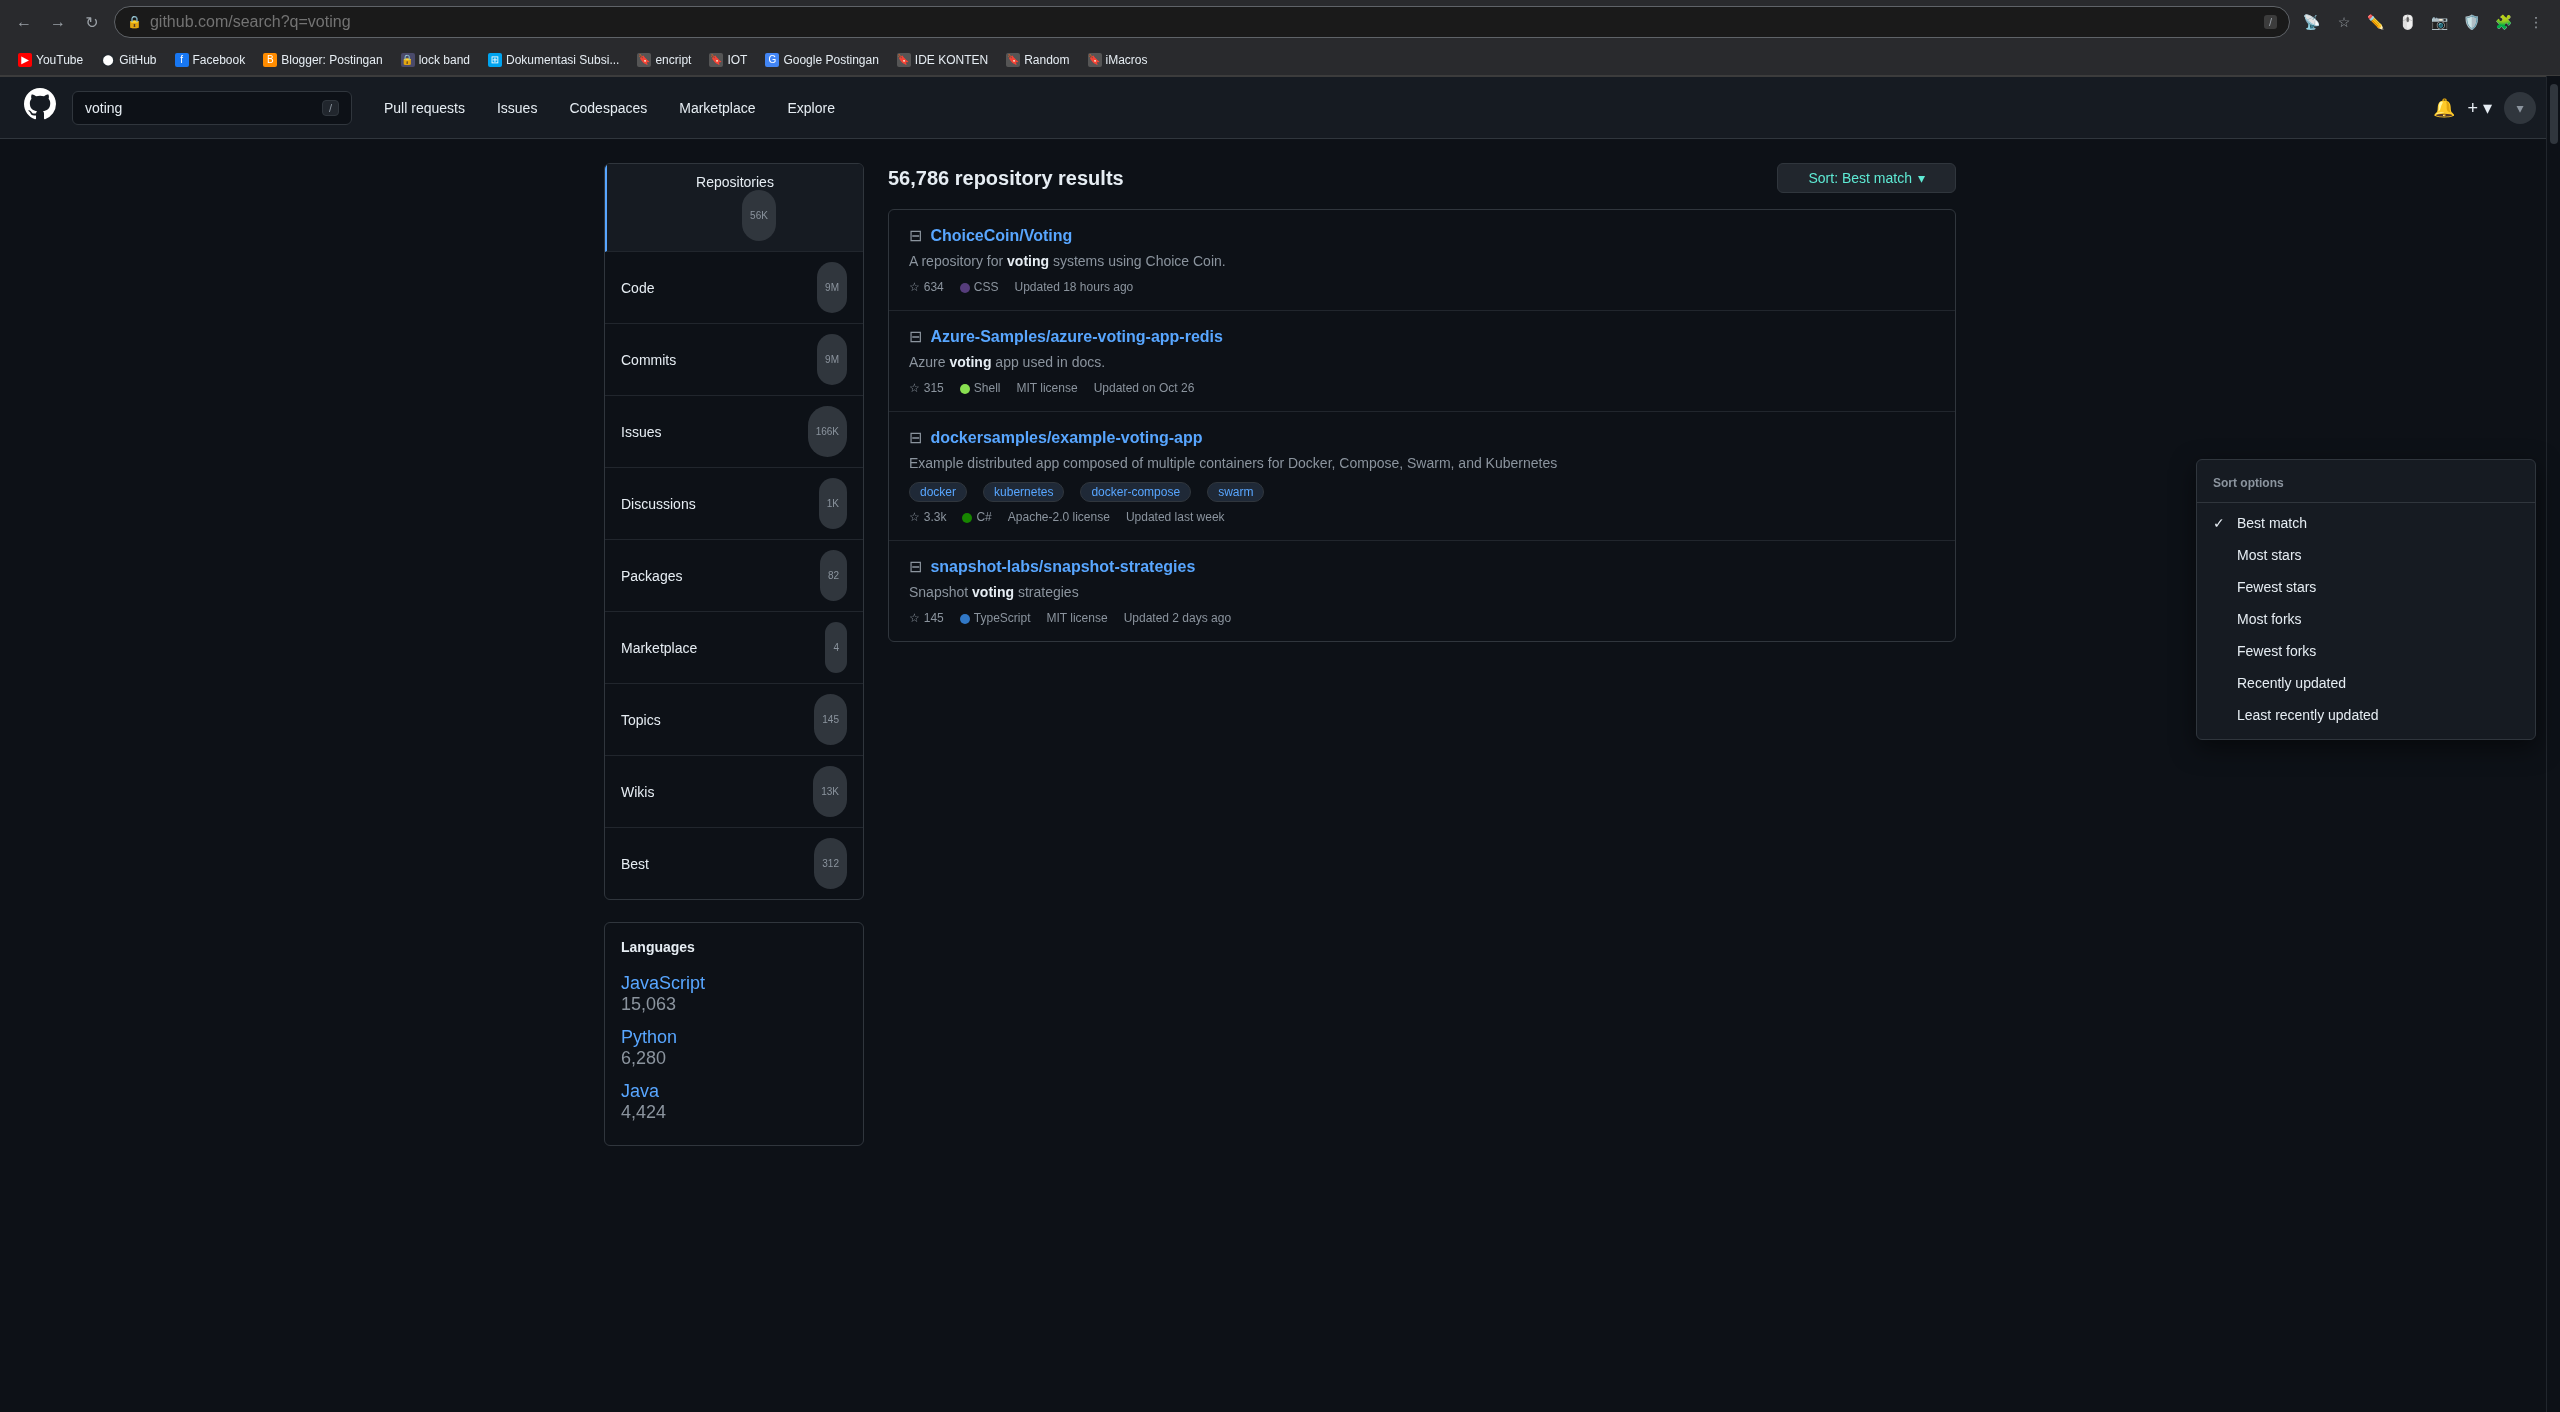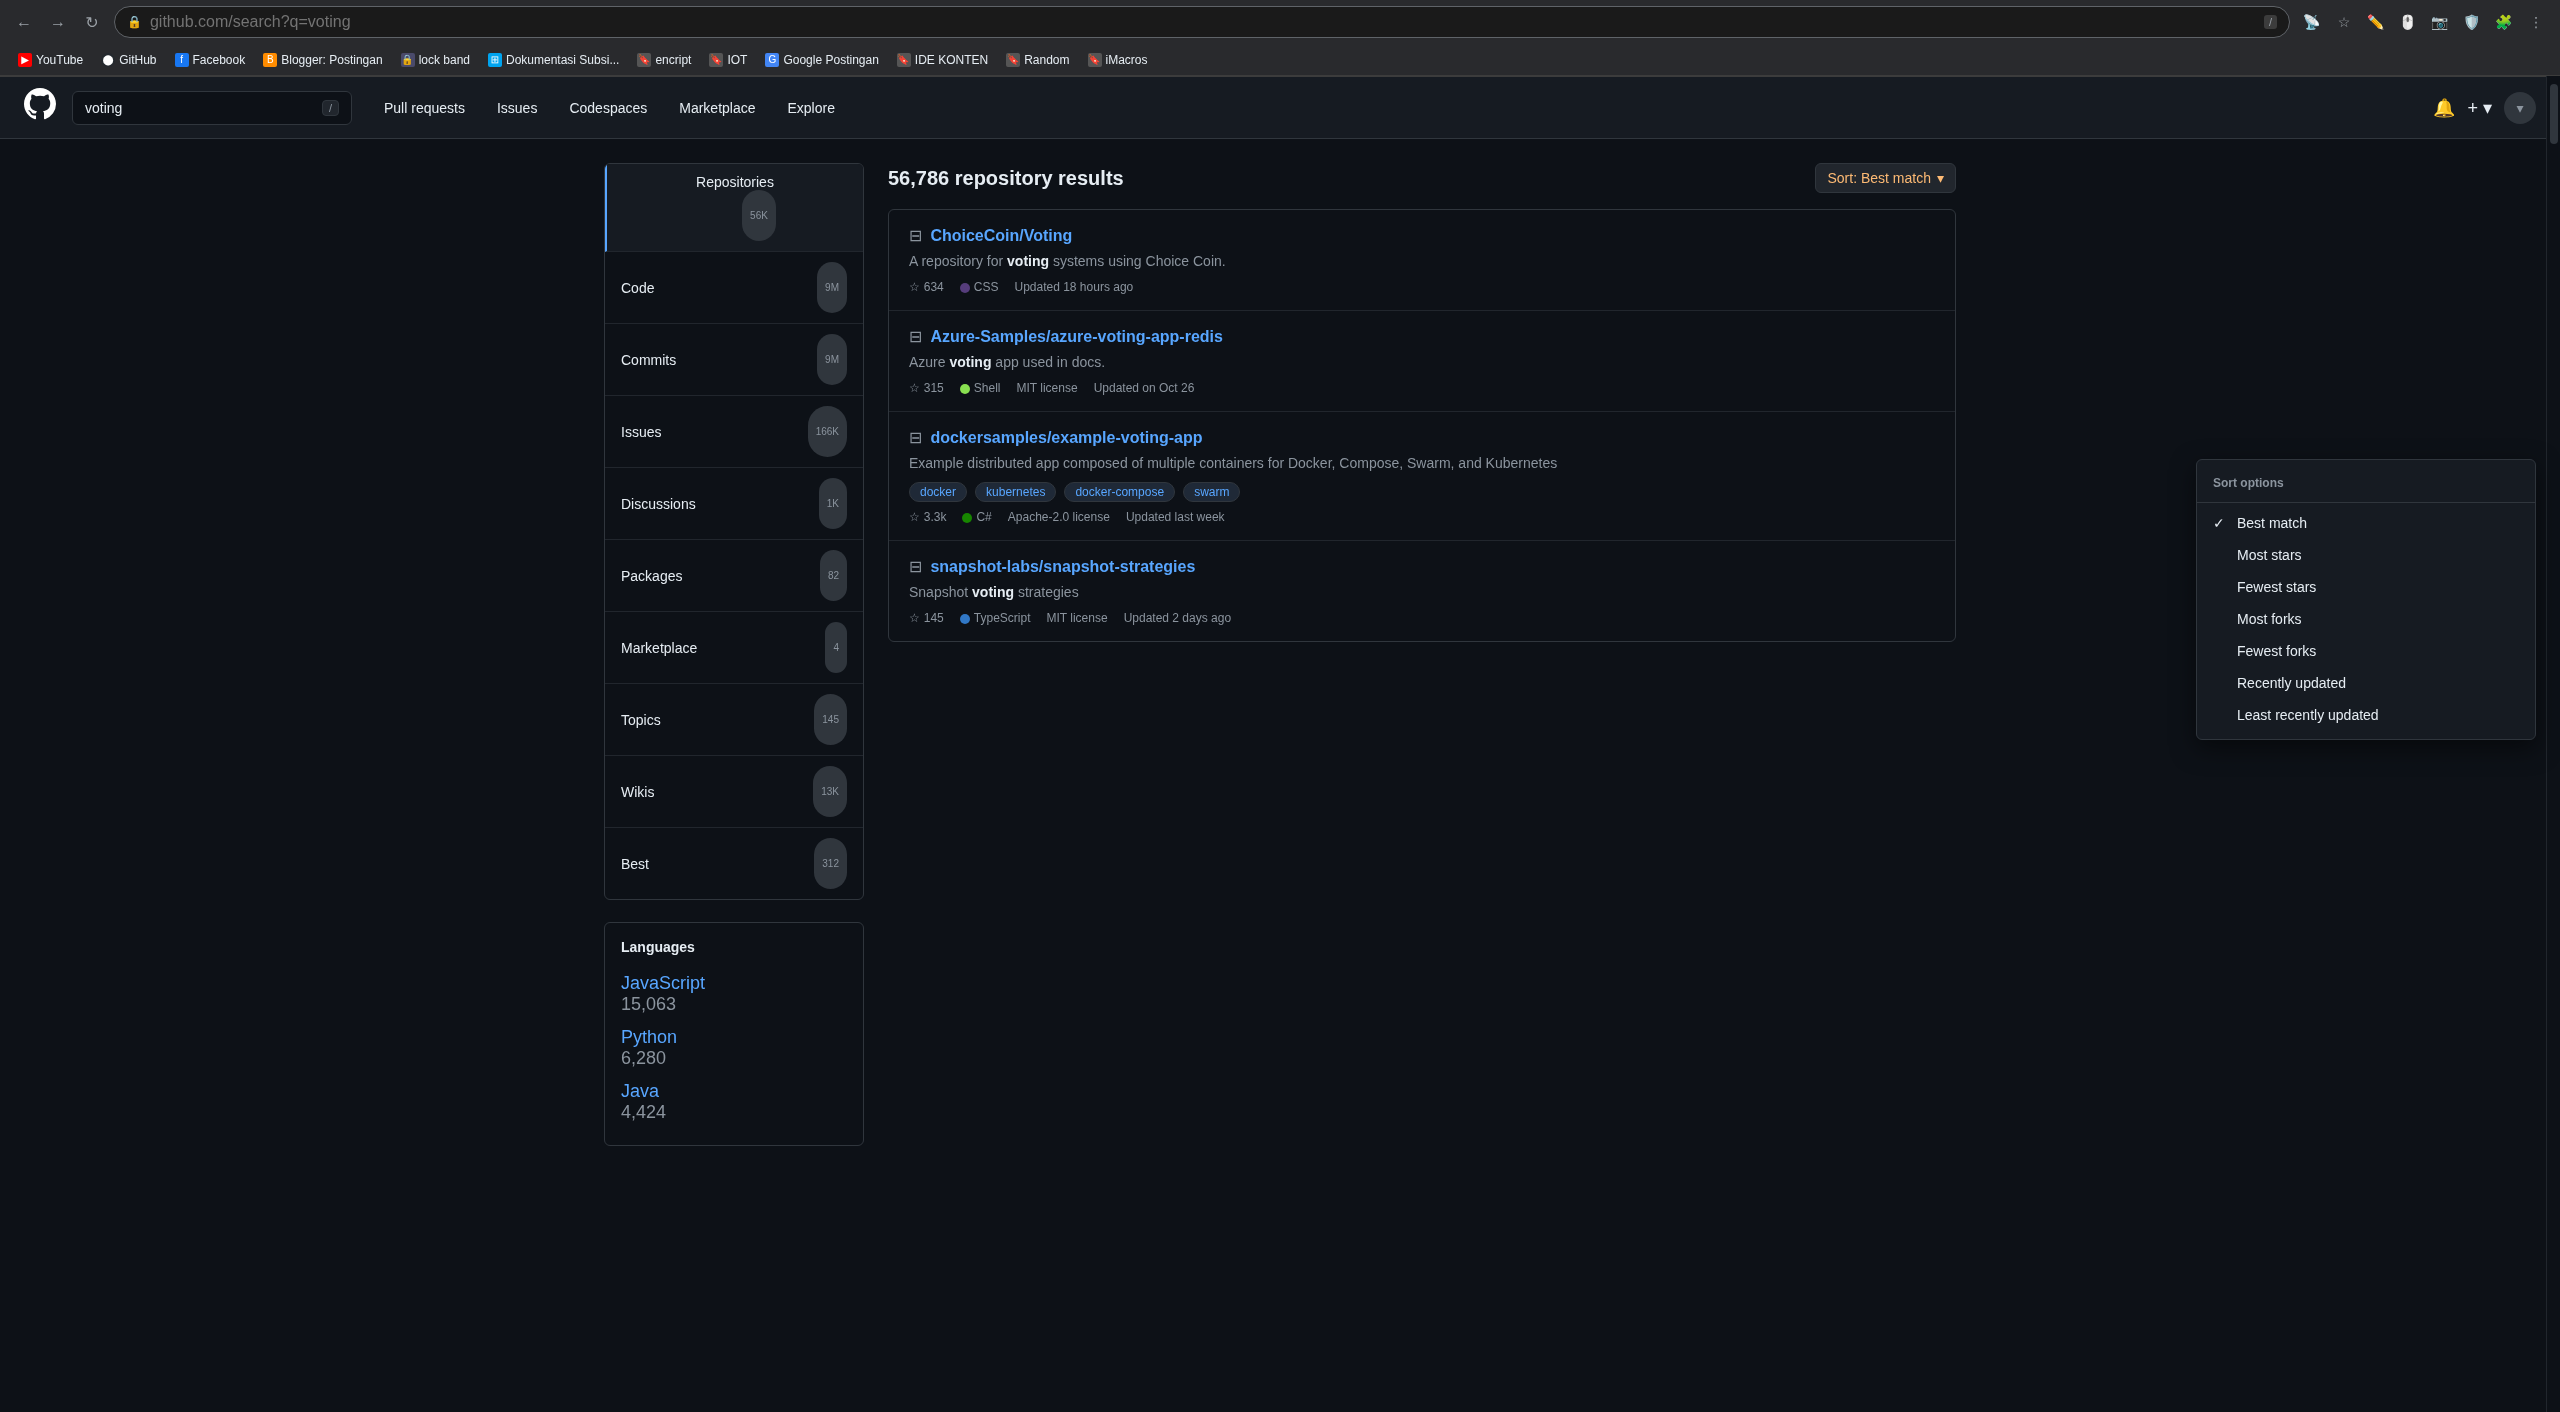--- a/index.html
+++ b/index.html
@@ -311,22 +311,22 @@
     }
     .results-count {
       font-size: 20px;
       font-weight: 600;
       color: #e6edf3;
     }
     .sort-button {
       background: #21262d;
       border: 1px solid #30363d;
       border-radius: 6px;
-      color: #fdba74;
-      padding: 6px 11px;
+      color: #5eead4;
+      padding: 6px 30px;
       cursor: pointer;
       font-size: 14px;
       display: flex;
       align-items: center;
       gap: 6px;
     }
 
     
     .sort-dropdown {
       position: absolute;
@@ -386,21 +386,21 @@
     }
     .repo-desc {
       color: #8b949e;
       font-size: 14px;
       margin-bottom: 8px;
       line-height: 1.5;
     }
     .repo-desc strong { color: #e6edf3; }
     .repo-tags {
       display: flex;
-      gap: 8px;
+      gap: 16px;
       margin-bottom: 8px;
       flex-wrap: wrap;
     }
     .repo-tag {
       background: #1f2937;
       border: 1px solid #30363d;
       border-radius: 20px;
       padding: 2px 10px;
       color: #58a6ff;
       font-size: 12px;

